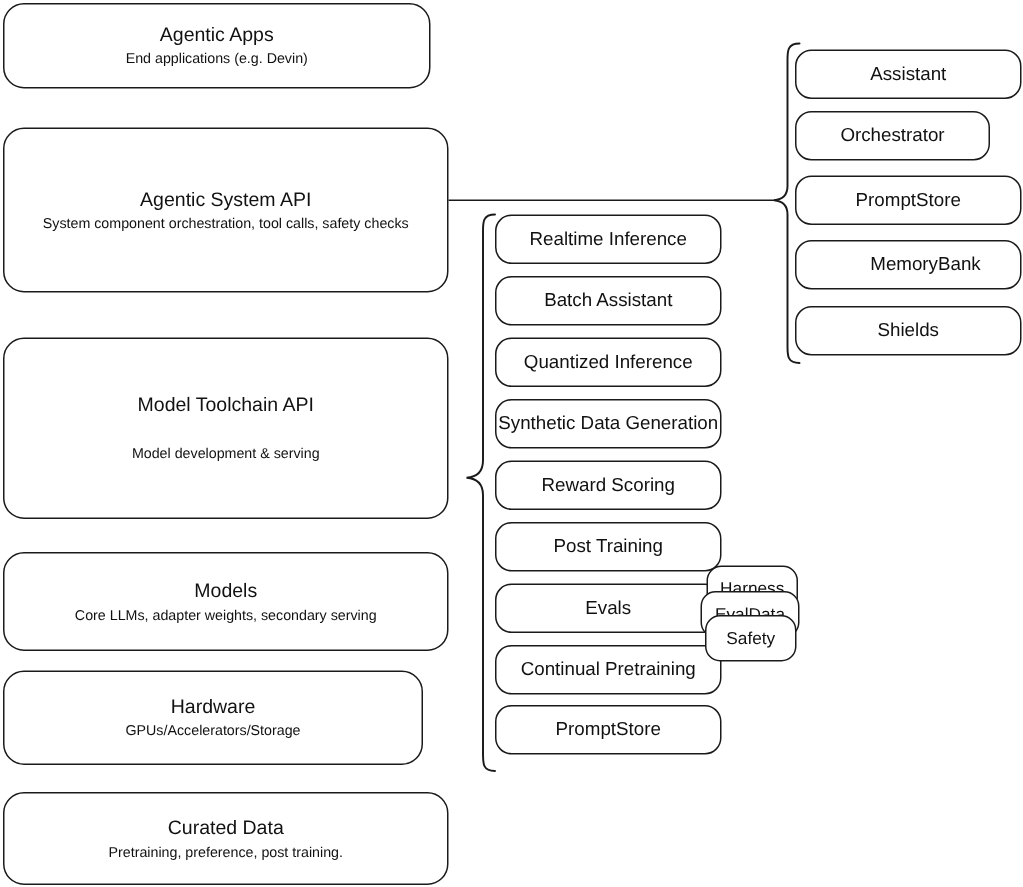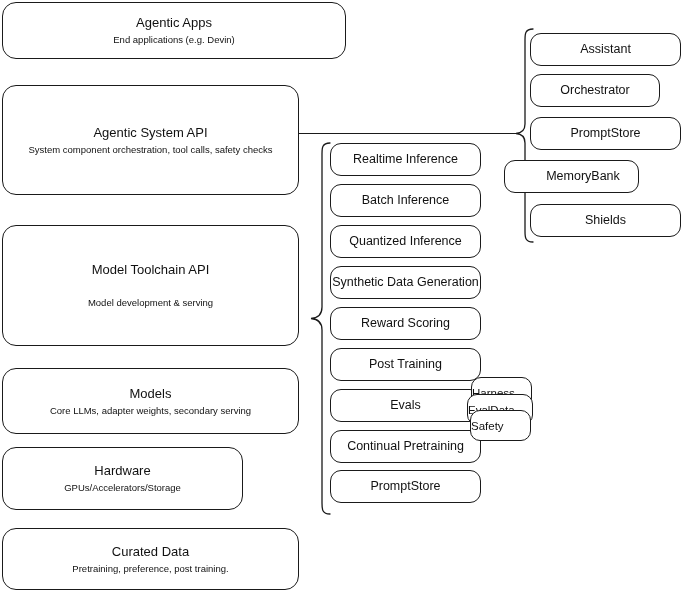--- a/index.html
+++ b/index.html
@@ -57,21 +57,21 @@
   }
   
   .pill {
     position: absolute;
     box-sizing: border-box;
     border: 1px solid #1a1a1a;
     border-radius: 10px;
     background: #ffffff;
     display: flex;
     align-items: center;
-    justify-content: flex-start;
+    justify-content: center;
     font-size: 11.5px;
     color: #111111;
     height: 31px;
     white-space: nowrap;
     z-index: 5;
   }
   .brace {
     position: absolute;
     pointer-events: none;
   }
@@ -80,61 +80,61 @@
     background: #1a1a1a;
     height: 1px;
   }
   svg { display: block; overflow: visible; }
 </style>
 </head>
 <body>
 
 <div id="canvas">
 
-  <div class="box layer-box" style="left:2px; top:2px; width:344px; height:57px;">
+  <div class="box layer-box" style="left:2px; top:2px; width:285px; height:57px;">
     <div class="title">Agentic Apps</div>
     <div class="subtitle">End applications (e.g. Devin)</div>
   </div>
 
   <div class="box layer-box" style="left:2px; top:85px; width:297px; height:110px;">
     <div class="title">Agentic System API</div>
     <div class="subtitle">System component orchestration, tool calls, safety checks</div>
   </div>
 
   <div class="box layer-box" style="left:2px; top:225px; width:297px; height:121px;gap:16px;">
     <div class="title">Model Toolchain API</div>
     <div class="subtitle">Model development &amp; serving</div>
   </div>
 
   <div class="box layer-box" style="left:2px; top:368px; width:297px; height:66px;">
     <div class="title">Models</div>
     <div class="subtitle">Core LLMs, adapter weights, secondary serving</div>
   </div>
 
-  <div class="box layer-box" style="left:2px; top:447px; width:241px; height:63px;">
+  <div class="box layer-box" style="left:2px; top:447px; width:280px; height:63px;">
     <div class="title">Hardware</div>
     <div class="subtitle">GPUs/Accelerators/Storage</div>
   </div>
 
   <div class="box layer-box" style="left:2px; top:528px; width:297px; height:62px;">
     <div class="title">Curated Data</div>
     <div class="subtitle">Pretraining, preference, post training.</div>
   </div>
 
   <div class="connector" style="left:299px; top:133px; width:219px;"></div>
 
   <svg class="brace" style="left:308px; top:142px;" width="26" height="374" viewBox="0 0 26 374">
     <path d="M 22 1 C 14 1 14 6 14 12 L 14 165 C 14 172 10 176 3 176.5 C 10 177 14 181 14 188 L 14 361 C 14 367 14 372 22 372" fill="none" stroke="#1a1a1a" stroke-width="1.3" stroke-linecap="round"></path>
   </svg>
 
   <div class="box cap-box" style="left:330px; top:143px; width:151px;">
     <div class="title">Realtime Inference</div>
   </div>
   <div class="box cap-box" style="left:330px; top:184px; width:151px;">
-    <div class="title">Batch Inference</div>
+    <div class="title">Batch Assistant</div>
   </div>
   <div class="box cap-box" style="left:330px; top:225px; width:151px;">
     <div class="title">Quantized Inference</div>
   </div>
   <div class="box cap-box" style="left:330px; top:266px; width:151px;">
     <div class="title">Synthetic Data Generation</div>
   </div>
   <div class="box cap-box" style="left:330px; top:307px; width:151px;">
     <div class="title">Reward Scoring</div>
   </div>
@@ -167,20 +167,20 @@
 
   <div class="box cap-box" style="left:530px; top:33px; width:151px;">
     <div class="title">Assistant</div>
   </div>
   <div class="box cap-box" style="left:530px; top:74px; width:130px;">
     <div class="title">Orchestrator</div>
   </div>
   <div class="box cap-box" style="left:530px; top:117px; width:151px;">
     <div class="title">PromptStore</div>
   </div>
-  <div class="box cap-box" style="left:504px; top:160px; width:135px;padding-left:23px;">
+  <div class="box cap-box" style="left:530px; top:160px; width:151px;padding-left:23px;">
     <div class="title">MemoryBank</div>
   </div>
   <div class="box cap-box" style="left:530px; top:204px; width:151px;">
     <div class="title">Shields</div>
   </div>
 
 </div>
 
 </body></html>

